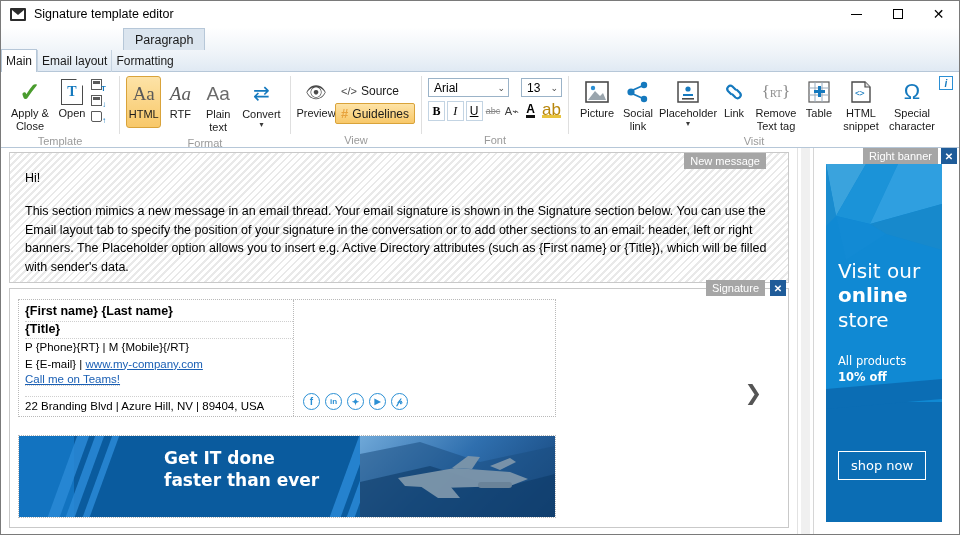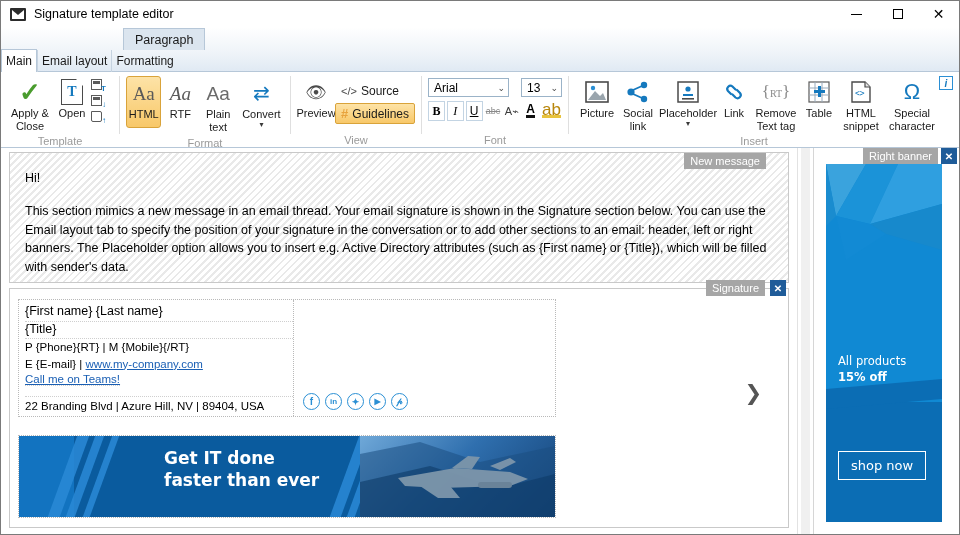--- a/index.html
+++ b/index.html
@@ -107,21 +107,21 @@
   .msg-body p{margin:0 0 14px 1px;}
 
   .sig{position:absolute;left:8px;top:140px;right:8px;bottom:6px;border:1px solid #c9c9c9;background:#fff;box-sizing:border-box;}
   .sig-inner{position:absolute;left:8px;top:10px;right:8px;bottom:4px;}
 
   .sigtable{display:flex;border:1px dotted #b9b9b9;width:538px;box-sizing:border-box;}
   .cell-logo{width:126px;border-right:1px dotted #b9b9b9;padding:6px 4px 8px;display:flex;flex-direction:column;align-items:center;justify-content:center;box-sizing:border-box;}
   .logo-word{font-size:18px;font-weight:bold;letter-spacing:-0.3px;margin-top:4px;font-family:"DejaVu Sans",sans-serif;}
   .cell-text{width:275px;border-right:1px dotted #b9b9b9;padding:4px 0 4px 6px;box-sizing:border-box;}
   .cell-social{flex:1;position:relative;box-sizing:border-box;}
-  .nameline{font-weight:normal;font-size:12.5px;line-height:1.25;border-bottom:1px dotted #cfcfcf;padding-bottom:1px;}
+  .nameline{font-weight:bold;font-size:12.5px;line-height:1.25;border-bottom:1px dotted #cfcfcf;padding-bottom:1px;}
   .contact{font-size:11.5px;line-height:1.35;margin-top:1px;}
   .contact a{color:#1a5fb4;text-decoration:underline;}
   .teams{font-size:11.5px;color:#1a5fb4;text-decoration:underline;display:inline-block;border-bottom:1px dotted #cfcfcf;}
   .addr{font-size:11.5px;margin-top:10px;border-top:1px dotted #cfcfcf;padding-top:3px;}
   .socials{position:absolute;left:9px;bottom:6px;display:flex;gap:5px;}
   .sic{width:17px;height:17px;border-radius:50%;border:1.5px solid #2a8fd4;color:#2a8fd4;
        display:flex;align-items:center;justify-content:center;font-size:10px;font-weight:bold;box-sizing:border-box;}
 
   .banner{margin-top:18px;width:538px;height:83px;position:relative;overflow:hidden;border:1px dotted #b9b9b9;box-sizing:border-box;}
   .bn-bg{position:absolute;inset:0;background:#0a5b9e;}
@@ -398,21 +398,21 @@
           </div>
           <div class="bl">HTML<br>snippet</div>
         </div>
         <div class="btn" style="width:54px">
           <div class="bico">
               <span style="font-size:22px;color:#1579be;line-height:1">Ω</span>
             </div>
           <div class="bl">Special<br>character</div>
         </div>
       </div>
-      <div class="grp-label" style="width:370px">Insert</div>
+      <div class="grp-label" style="width:370px">Visit</div>
     </div>
   </div>
 
   <div class="editor">
     <div class="canvas">
 
       <div class="section hatch msg">
         <div class="sec-tab"><span>New message</span></div>
         <div class="msg-body">
           <p>Hi!</p>
@@ -497,21 +497,26 @@
       <div class="rb-art">
         <svg width="116" height="120" viewBox="0 0 116 120" style="position:absolute;left:0;top:0">
           <polygon points="0,0 40,0 10,52" fill="#3aa3dd"></polygon>
           <polygon points="40,0 72,0 44,60 10,52" fill="#1b93d8"></polygon>
           <polygon points="72,0 116,0 116,40 44,60" fill="#2f9fe0"></polygon>
           <polygon points="0,0 10,52 0,62" fill="#1a8ccf"></polygon>
           <polygon points="116,40 116,86 60,70 44,60" fill="#1789cc"></polygon>
           <polygon points="44,60 60,70 20,96 10,52" fill="#128ad4"></polygon>
         </svg>
         <div class="rb-dark"></div>
+        <div class="rb-h">
+          <span>Visit our</span><br>
+          <b>online</b><br>
+          <span>store</span>
+        </div>
         <div class="rb-sub">
           <span>All products</span><br>
-          <b>15% off</b>
+          <b>10% off</b>
         </div>
         <div class="rb-btn"><span>shop now</span></div>
       </div>
     </div>
   </div>
 </div>
 
 </body></html>

